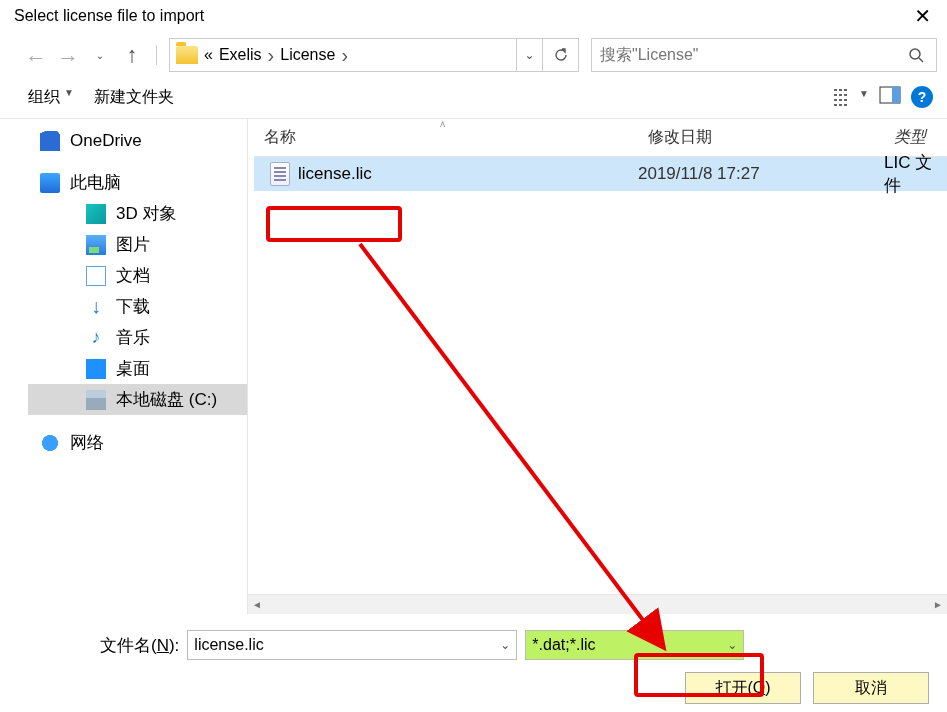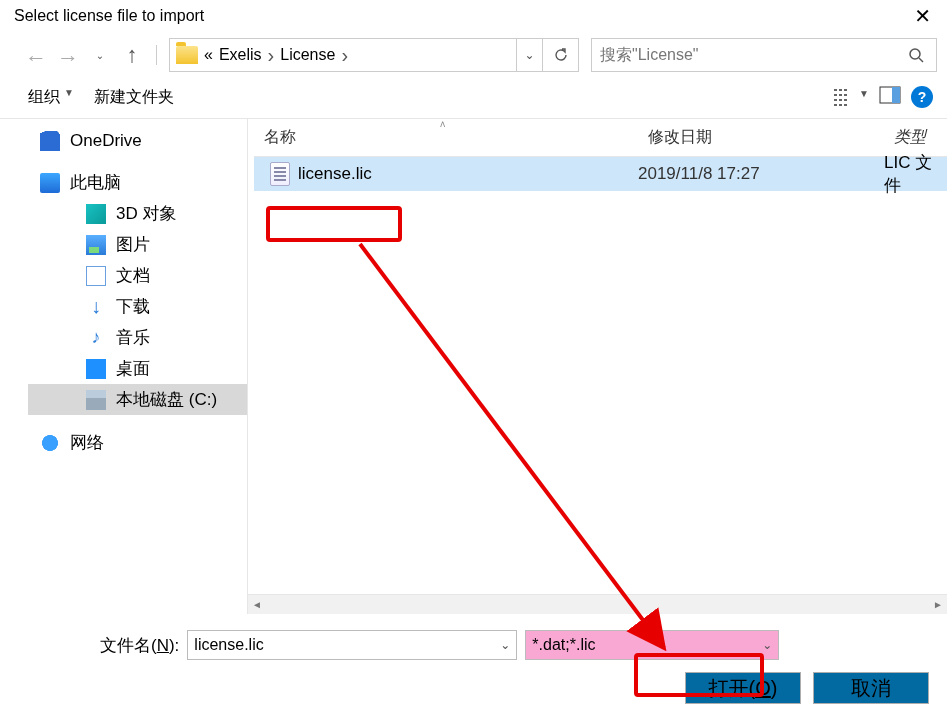--- a/index.html
+++ b/index.html
@@ -77,23 +77,23 @@
   .hscroll .track{flex:1; height:14px; background:#f1f1f1; margin:0 4px;}
 
   
   .bottom { padding:16px 14px 8px 100px;}
   .fnrow { display:flex; align-items:center; gap:8px; font-size:17px;}
   .fnrow label { white-space:nowrap;}
   .fnrow u { text-decoration:underline;}
   .combo { border:1px solid #bbb; height:30px; display:flex; align-items:center; padding:0 6px; font-size:16px; background:#fff;}
   .combo .dd { margin-left:auto; font-size:12px; color:#555;}
   .combo.fname { width:330px;}
-  .combo.filter { width:254px; background:#f9a8d4;}
+  .combo.filter { width:219px; background:#bef264;}
   .btnrow { display:flex; justify-content:flex-end; gap:12px; margin-top:12px; padding-right:4px;}
-  .btn { width:116px; height:32px; border:1px solid #adadad; background:#0369a1; display:flex; align-items:center; justify-content:center; font-size:20px;}
+  .btn { width:116px; height:32px; border:1px solid #adadad; background:#fef9c3; display:flex; align-items:center; justify-content:center; font-size:16px;}
   
   
   .anno { position:absolute; border:4px solid #e60000; pointer-events:none; }
   .anno.r1 { left:266px; top:206px; width:136px; height:36px; border-radius:4px;}
   .anno.r2 { left:634px; top:653px; width:130px; height:44px; border-radius:4px;}
   svg.arrow { position:absolute; left:0; top:0; width:947px; height:712px; pointer-events:none;}
 
   .chev { font-size:20px; color:#555; line-height:1;}
 </style>
 </head>

